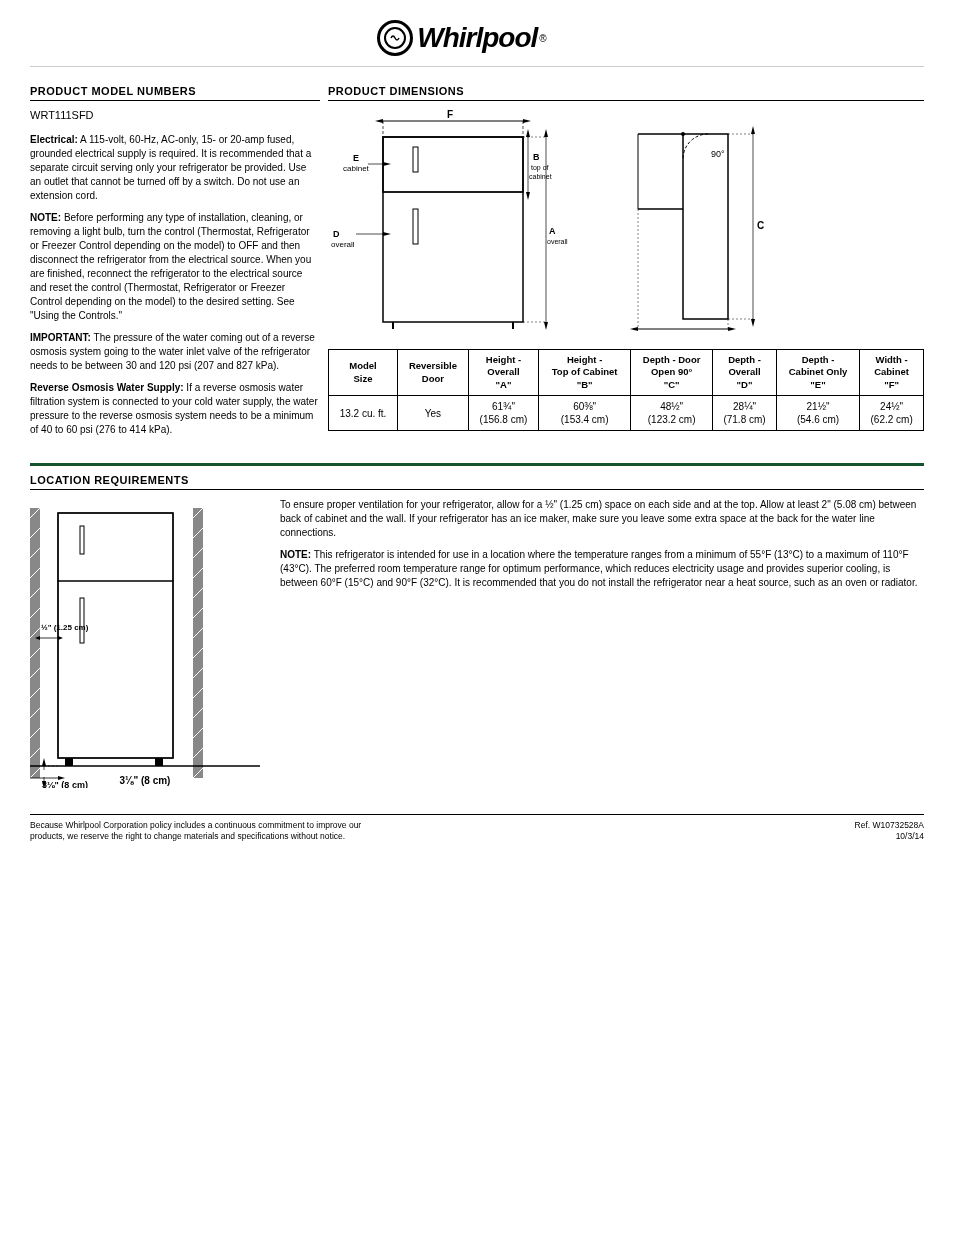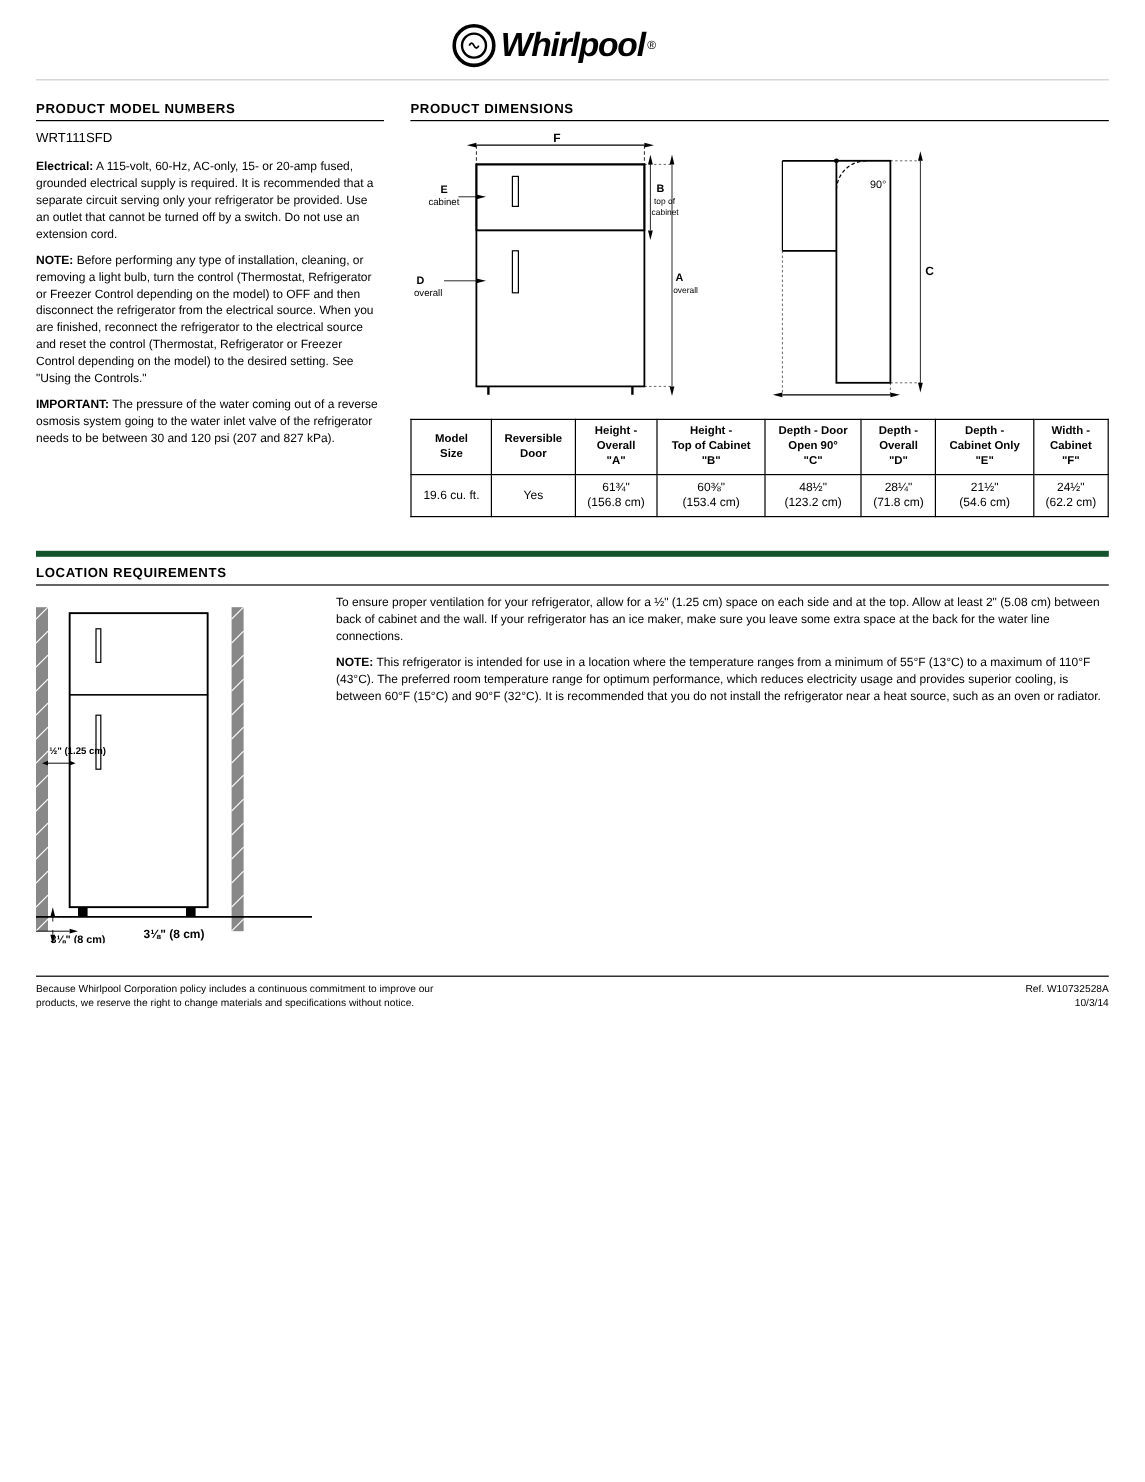--- a/index.html
+++ b/index.html
@@ -44,21 +44,21 @@
       margin-right: 4px;
       font-size: 14px;
     }
     .page-title {
       font-size: 22px;
       font-weight: bold;
       margin-left: 20px;
     }
     .main-content {
       display: flex;
-      gap: 22px;
+      gap: 8px;
     }
     .left-col {
       width: 290px;
       flex-shrink: 0;
     }
     .right-col {
       flex: 1;
     }
     .section-title {
       font-weight: bold;
@@ -119,21 +119,21 @@
       vertical-align: middle;
       line-height: 1.3;
     }
     .dim-table th {
       font-weight: bold;
       font-size: 9.5px;
     }
     
     .location-section {
       margin-top: 18px;
-      border-top: 5px solid #14532d;
+      border-top: 3px solid #14532d;
       padding-top: 8px;
     }
     .location-content {
       display: flex;
       gap: 20px;
       margin-top: 8px;
     }
     .location-diagram {
       width: 230px;
       flex-shrink: 0;
@@ -187,20 +187,24 @@
       <b>NOTE:</b>
       <span>Before performing any type of installation, cleaning, or removing a light bulb, turn the control (Thermostat, Refrigerator or Freezer Control depending on the model) to OFF and then disconnect the refrigerator from the electrical source. When you are finished, reconnect the refrigerator to the electrical source and reset the control (Thermostat, Refrigerator or Freezer Control depending on the model) to the desired setting. See "Using the Controls."</span>
     </div>
 
 
     <div class="text-block">
       <b>IMPORTANT:</b>
       <span>The pressure of the water coming out of a reverse osmosis system going to the water inlet valve of the refrigerator needs to be between 30 and 120 psi (207 and 827 kPa).</span>
     </div>
 
+    <div class="text-block">
+      <b>Reverse Osmosis Water Supply:</b>
+      <span>If a reverse osmosis water filtration system is connected to your cold water supply, the water pressure to the reverse osmosis system needs to be a minimum of 40 to 60 psi (276 to 414 kPa).</span>
+    </div>
   </div>
 
   <div class="right-col">
     <div class="section-title">PRODUCT DIMENSIONS</div>
 
     <div class="diagram-container">
 
       <div class="fridge-diagram">
         <svg viewBox="0 0 280 240" xmlns="http://www.w3.org/2000/svg" style="width:280px;height:240px;">
 
@@ -289,21 +293,21 @@
           <th>Height -<br>Overall<br>"A"</th>
           <th>Height -<br>Top of Cabinet<br>"B"</th>
           <th>Depth - Door<br>Open 90°<br>"C"</th>
           <th>Depth -<br>Overall<br>"D"</th>
           <th>Depth -<br>Cabinet Only<br>"E"</th>
           <th>Width -<br>Cabinet<br>"F"</th>
         </tr>
       </thead>
       <tbody>
         <tr>
-          <td>19.6 cu. ft.</td>
+          <td>13.2 cu. ft.</td>
           <td>Yes</td>
           <td>61¾"<br>(156.8 cm)</td>
           <td>60⅜"<br>(153.4 cm)</td>
           <td>48½"<br>(123.2 cm)</td>
           <td>28¼"<br>(71.8 cm)</td>
           <td>21½"<br>(54.6 cm)</td>
           <td>24½"<br>(62.2 cm)</td>
         </tr>
       </tbody>
     </table>

